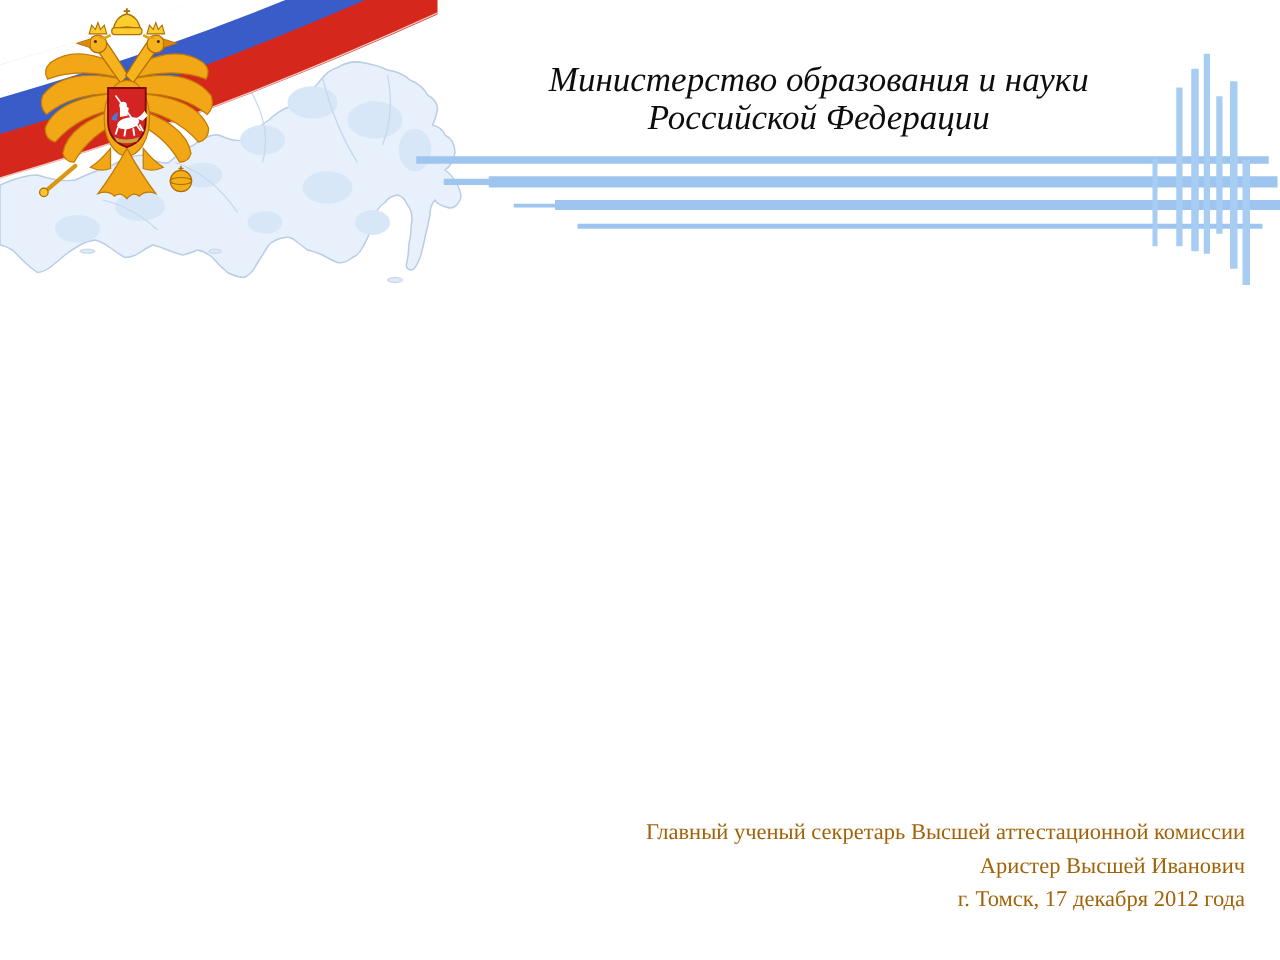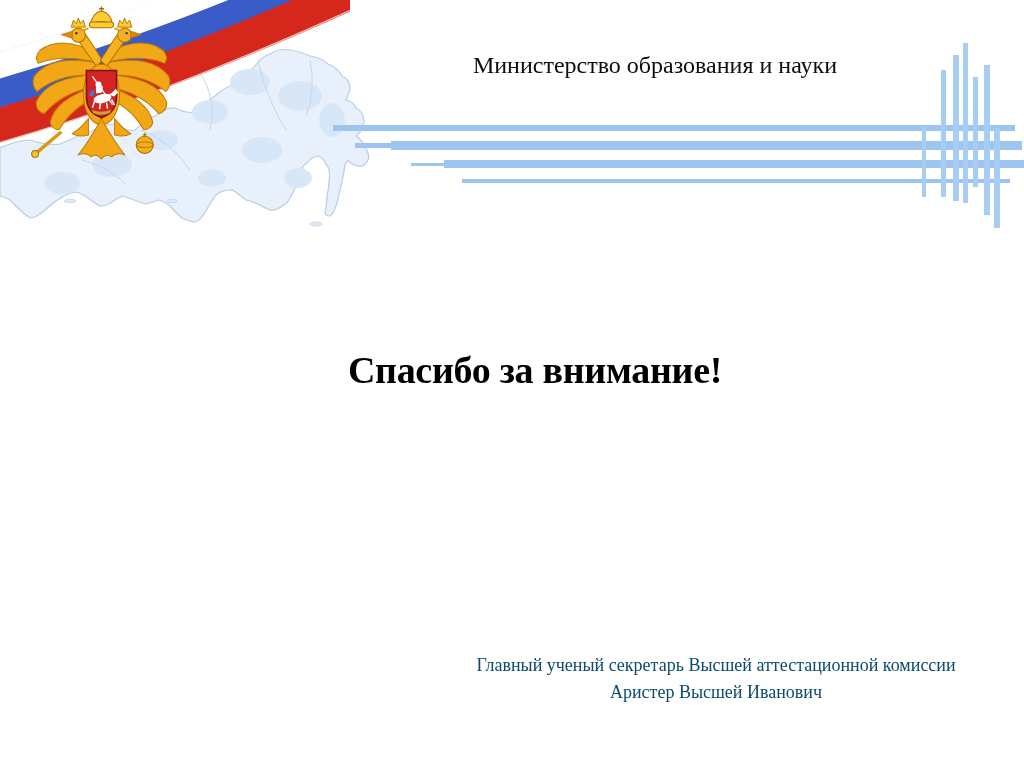--- a/index.html
+++ b/index.html
@@ -4,21 +4,21 @@
 <style>
   html,body{margin:0;padding:0;background:#ffffff;}
   .slide{
     position:relative;width:1024px;height:768px;background:#ffffff;overflow:hidden;
     font-family:"Liberation Serif","DejaVu Serif",serif;color:#111111;
   }
   .abs{position:absolute;}
   
   .header{
     left:439px;top:50px;width:432px;text-align:center;
-    font-size:24px;line-height:30px;color:#0d0d0d;
+    font-size:28px;line-height:30px;color:#0d0d0d;font-style:italic;
   }
   
   .hl{position:absolute;background:#9ec5f0;}
   .hl1{left:333px;top:125px;width:682px;height:6px;}
   .hl2t{left:355px;top:143px;width:37px;height:5px;}
   .hl2{left:391px;top:141px;width:631px;height:9px;}
   .hl3t{left:411px;top:163px;width:34px;height:3px;}
   .hl3{left:444px;top:160px;width:580px;height:8px;}
   .hl4{left:462px;top:179px;width:548px;height:4px;}
   
@@ -30,22 +30,22 @@
   .vl5{left:973px;top:77px;width:5px;height:110px;}
   .vl6{left:984px;top:65px;width:6px;height:150px;}
   .vl7{left:994px;top:128px;width:6px;height:100px;}
   
   .title{
     left:260px;top:347px;width:550px;text-align:center;
     font-size:38px;line-height:46px;font-weight:700;color:#000000;letter-spacing:-0.3px;
   }
   
   .footer{
-    right:28px;top:652px;width:560px;text-align:center;
-    font-size:18px;line-height:27px;color:#0c4a6e;
+    right:28px;top:652px;width:560px;text-align:right;
+    font-size:18px;line-height:27px;color:#a16207;
   }
   .footer p{margin:0;padding:0;}
   svg{display:block;}
 </style>
 </head>
 <body>
 
 <div class="slide">
 
   <svg class="abs" style="left:0;top:0" width="440" height="245" viewBox="0 0 440 245" aria-hidden="true">
@@ -170,22 +170,23 @@
     <div class="vl vl2"></div>
     <div class="vl vl3"></div>
     <div class="vl vl4"></div>
     <div class="vl vl5"></div>
     <div class="vl vl6"></div>
     <div class="vl vl7"></div>
   </div>
 
   <div class="abs header">
     <div>Министерство образования и науки</div>
+    <div>Российской Федерации</div>
   </div>
 
-  <div class="abs title">Спасибо за внимание!</div>
 
   <div class="abs footer">
     <p>Главный ученый секретарь Высшей аттестационной комиссии</p>
     <p>Аристер Высшей Иванович</p>
+    <p>г. Томск, 17 декабря 2012 года</p>
   </div>
 
 </div>
 
 </body></html>

